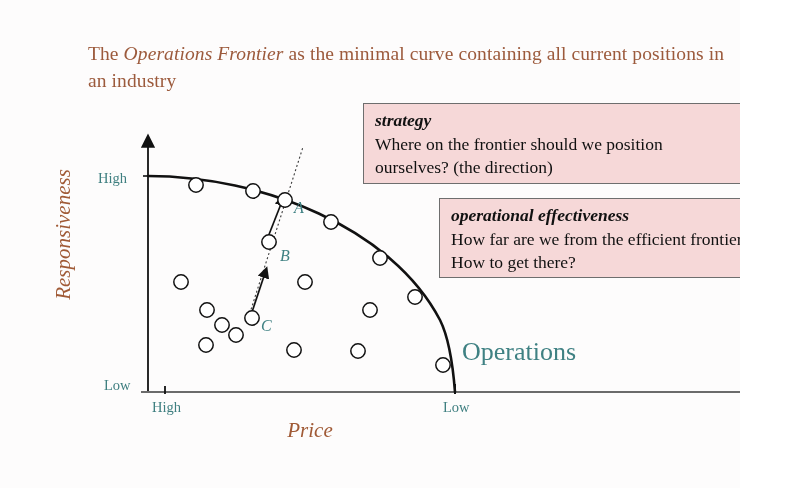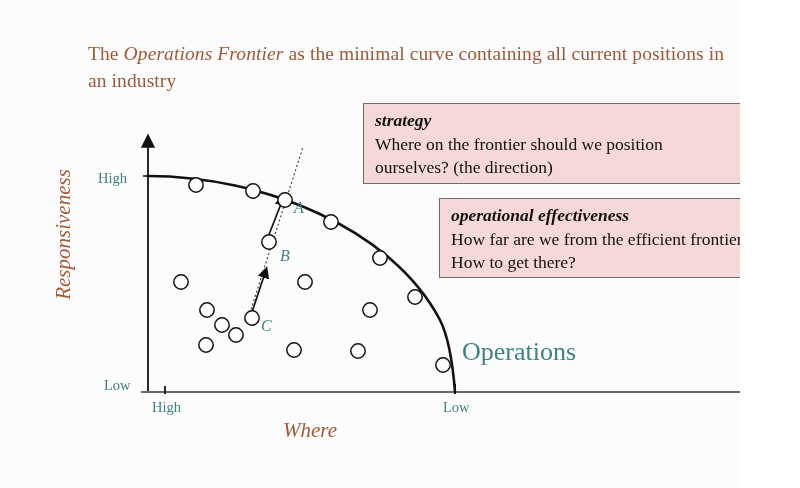--- a/index.html
+++ b/index.html
@@ -187,21 +187,21 @@
         <circle cx="236" cy="335" r="7.2" fill="#ffffff" stroke="#111111" stroke-width="1.5"></circle>
         <circle cx="206" cy="345" r="7.2" fill="#ffffff" stroke="#111111" stroke-width="1.5"></circle>
         <circle cx="305" cy="282" r="7.2" fill="#ffffff" stroke="#111111" stroke-width="1.5"></circle>
         <circle cx="294" cy="350" r="7.2" fill="#ffffff" stroke="#111111" stroke-width="1.5"></circle>
         <circle cx="370" cy="310" r="7.2" fill="#ffffff" stroke="#111111" stroke-width="1.5"></circle>
         <circle cx="358" cy="351" r="7.2" fill="#ffffff" stroke="#111111" stroke-width="1.5"></circle>
       </g>
   </svg>
 
   <div id="y-axis-title">Responsiveness</div>
-  <div id="x-axis-title">Where</div>
+  <div id="x-axis-title">Price</div>
 
   <div class="tick-label" id="tick-y-high">High</div>
   <div class="tick-label" id="tick-y-low">Low</div>
   <div class="tick-label" id="tick-x-high">High</div>
   <div class="tick-label" id="tick-x-low">Low</div>
 
   <div class="point-label" id="label-a">A</div>
   <div class="point-label" id="label-b">B</div>
   <div class="point-label" id="label-c">C</div>
 

